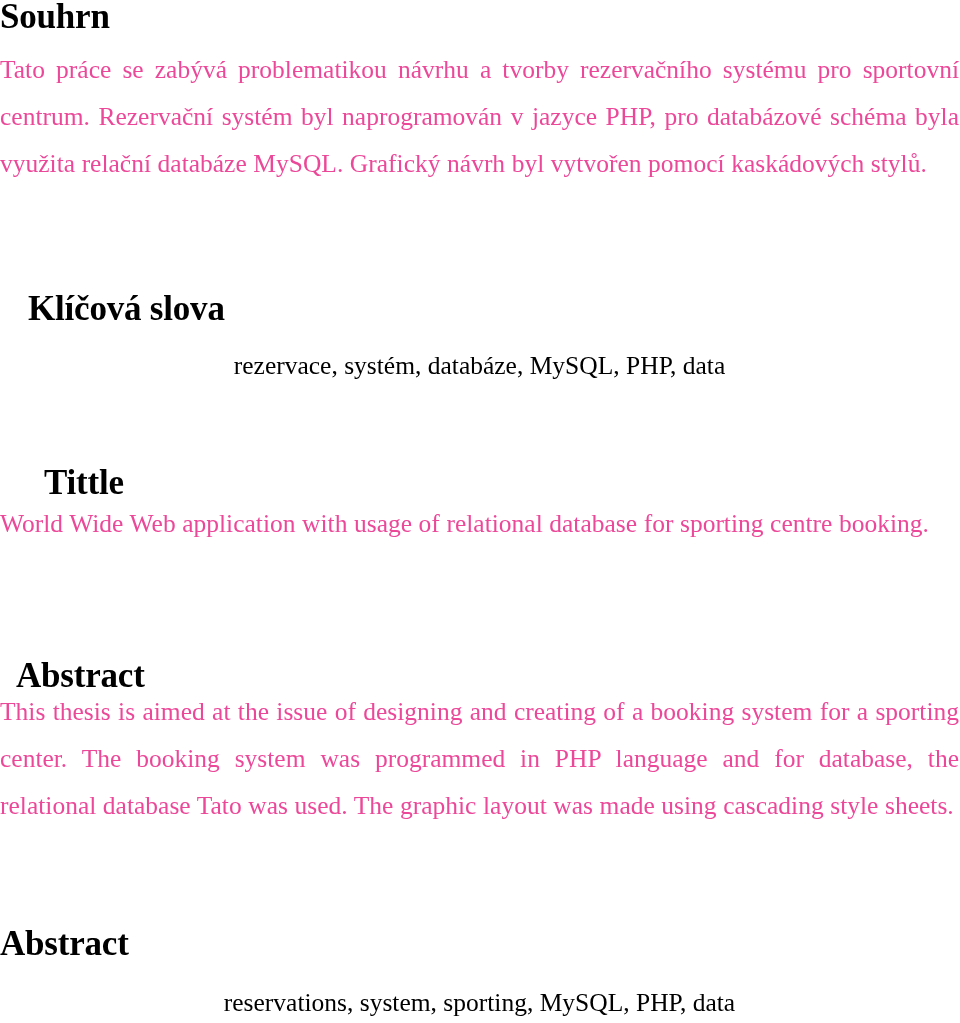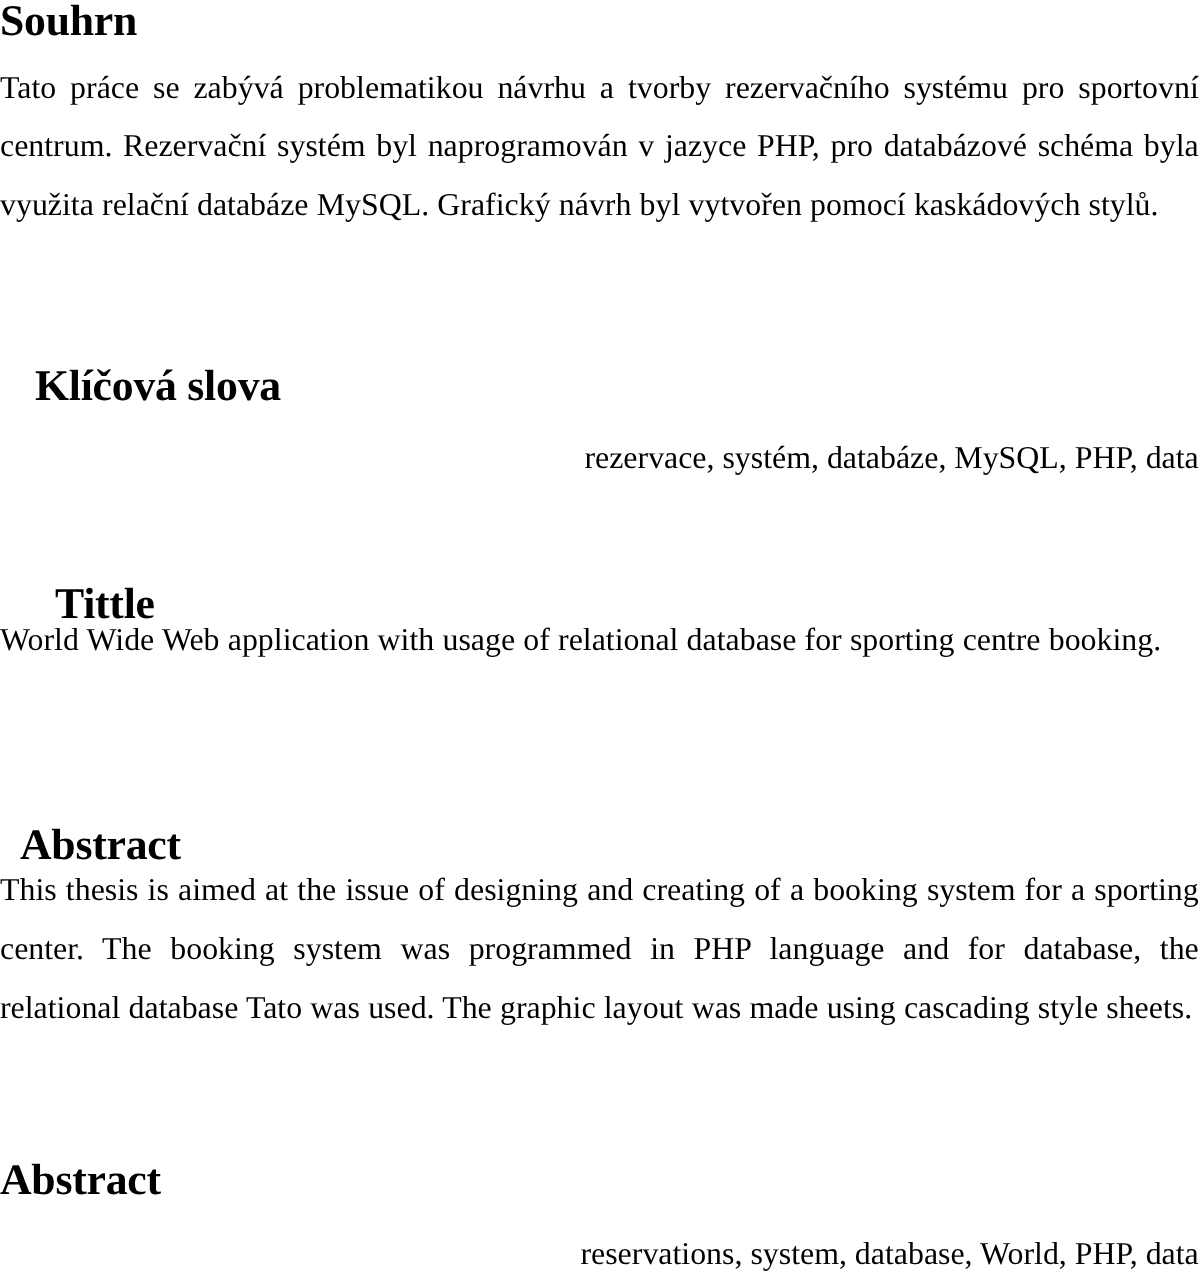--- a/index.html
+++ b/index.html
@@ -48,45 +48,45 @@
   .h-souhrn   { margin: 0 0 0 0; }
   .h-klicova  { margin: 0; }
   .h-tittle   { margin: 0; }
   .h-abstract { margin: 0; }
   .h-keywords { margin: 0; }
 
   
   .para {
     font-size: 25.5px;
     line-height: 47px;
-    color: #000000;
+    color: #ec4899;
     margin: 0;
     text-align: justify;
     text-justify: inter-word;
     word-spacing: 0.2px;
   }
 
   .kw-line {
     font-size: 25.5px;
     line-height: 42px;
     color: #000000;
     margin: 0;
-    text-align: right;
+    text-align: center;
     white-space: nowrap;
   }
 
   
   .blk { position: absolute; left: 0; width: 959px; }
 
   #blk-souhrn-h   { top: -2px; }
   #blk-souhrn-p   { top: 46px; }
   #blk-klicova-h  { top: 290px; padding-left: 28px; }
   #blk-klicova-p  { top: 345px; }
   #blk-tittle-h   { top: 464px; padding-left: 44px; }
-  #blk-tittle-p   { top: 488px; }
+  #blk-tittle-p   { top: 500px; }
   #blk-abstract-h { top: 657px; padding-left: 16px; }
   #blk-abstract-p { top: 688px; }
   #blk-keywords-h { top: 925px; }
   #blk-keywords-p { top: 982px; }
 </style>
 </head>
 <body>
 
 <div class="page">
   <div class="content">
@@ -116,17 +116,17 @@
       <h1 class="heading h-abstract">Abstract</h1>
     </div>
     <div class="blk" id="blk-abstract-p">
       <p class="para">This thesis is aimed at the issue of designing and creating of a booking system for a sporting center. The booking system was programmed in PHP language and for database, the relational database Tato was used. The graphic layout was made using cascading style sheets.</p>
     </div>
 
     <div class="blk" id="blk-keywords-h">
       <h1 class="heading h-keywords">Abstract</h1>
     </div>
     <div class="blk" id="blk-keywords-p">
-      <p class="kw-line">reservations, system, database, World, PHP, data</p>
+      <p class="kw-line">reservations, system, sporting, MySQL, PHP, data</p>
     </div>
 
   </div>
 </div>
 
 </body></html>

